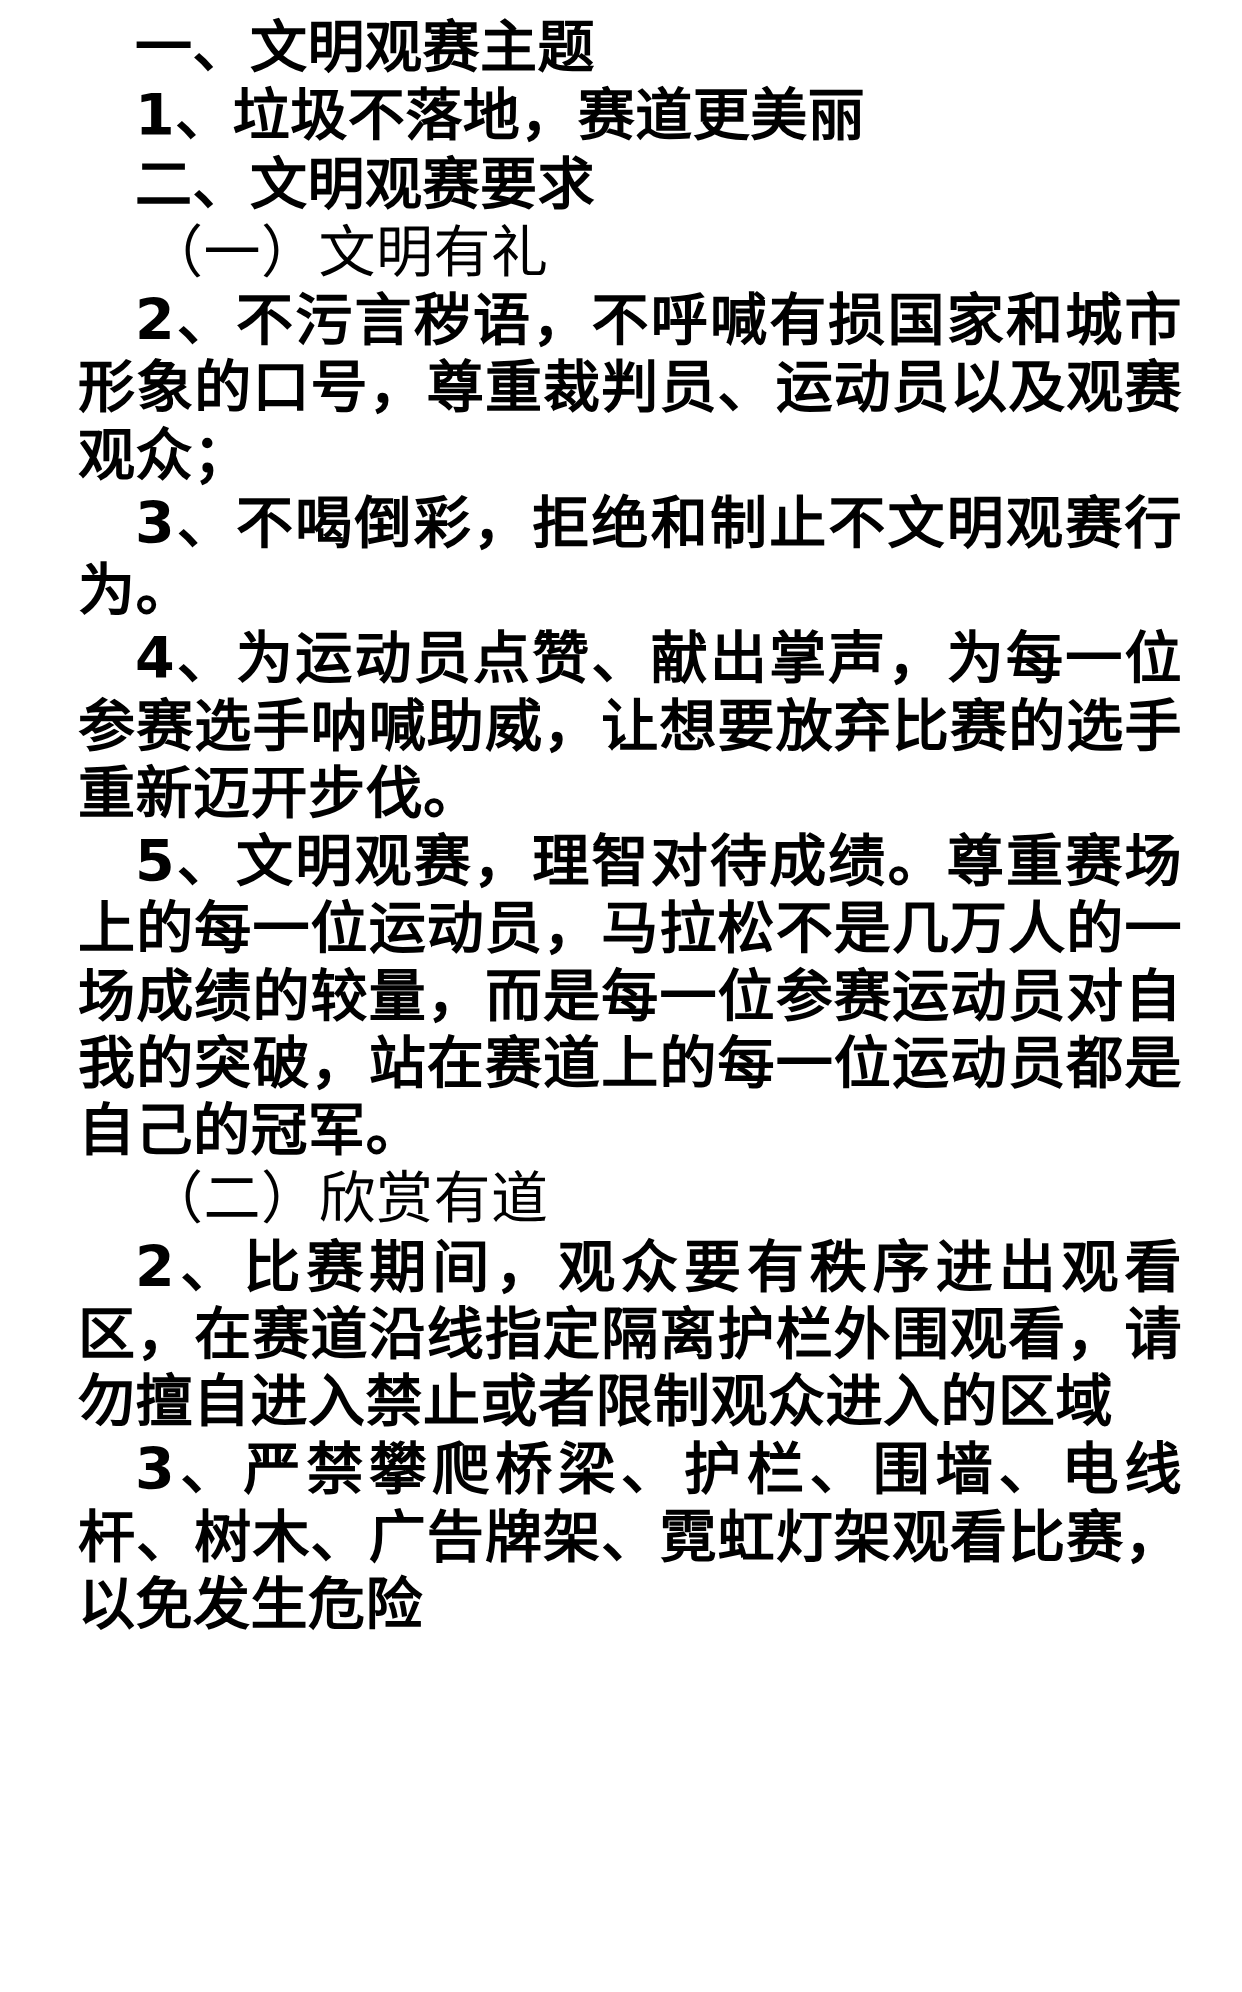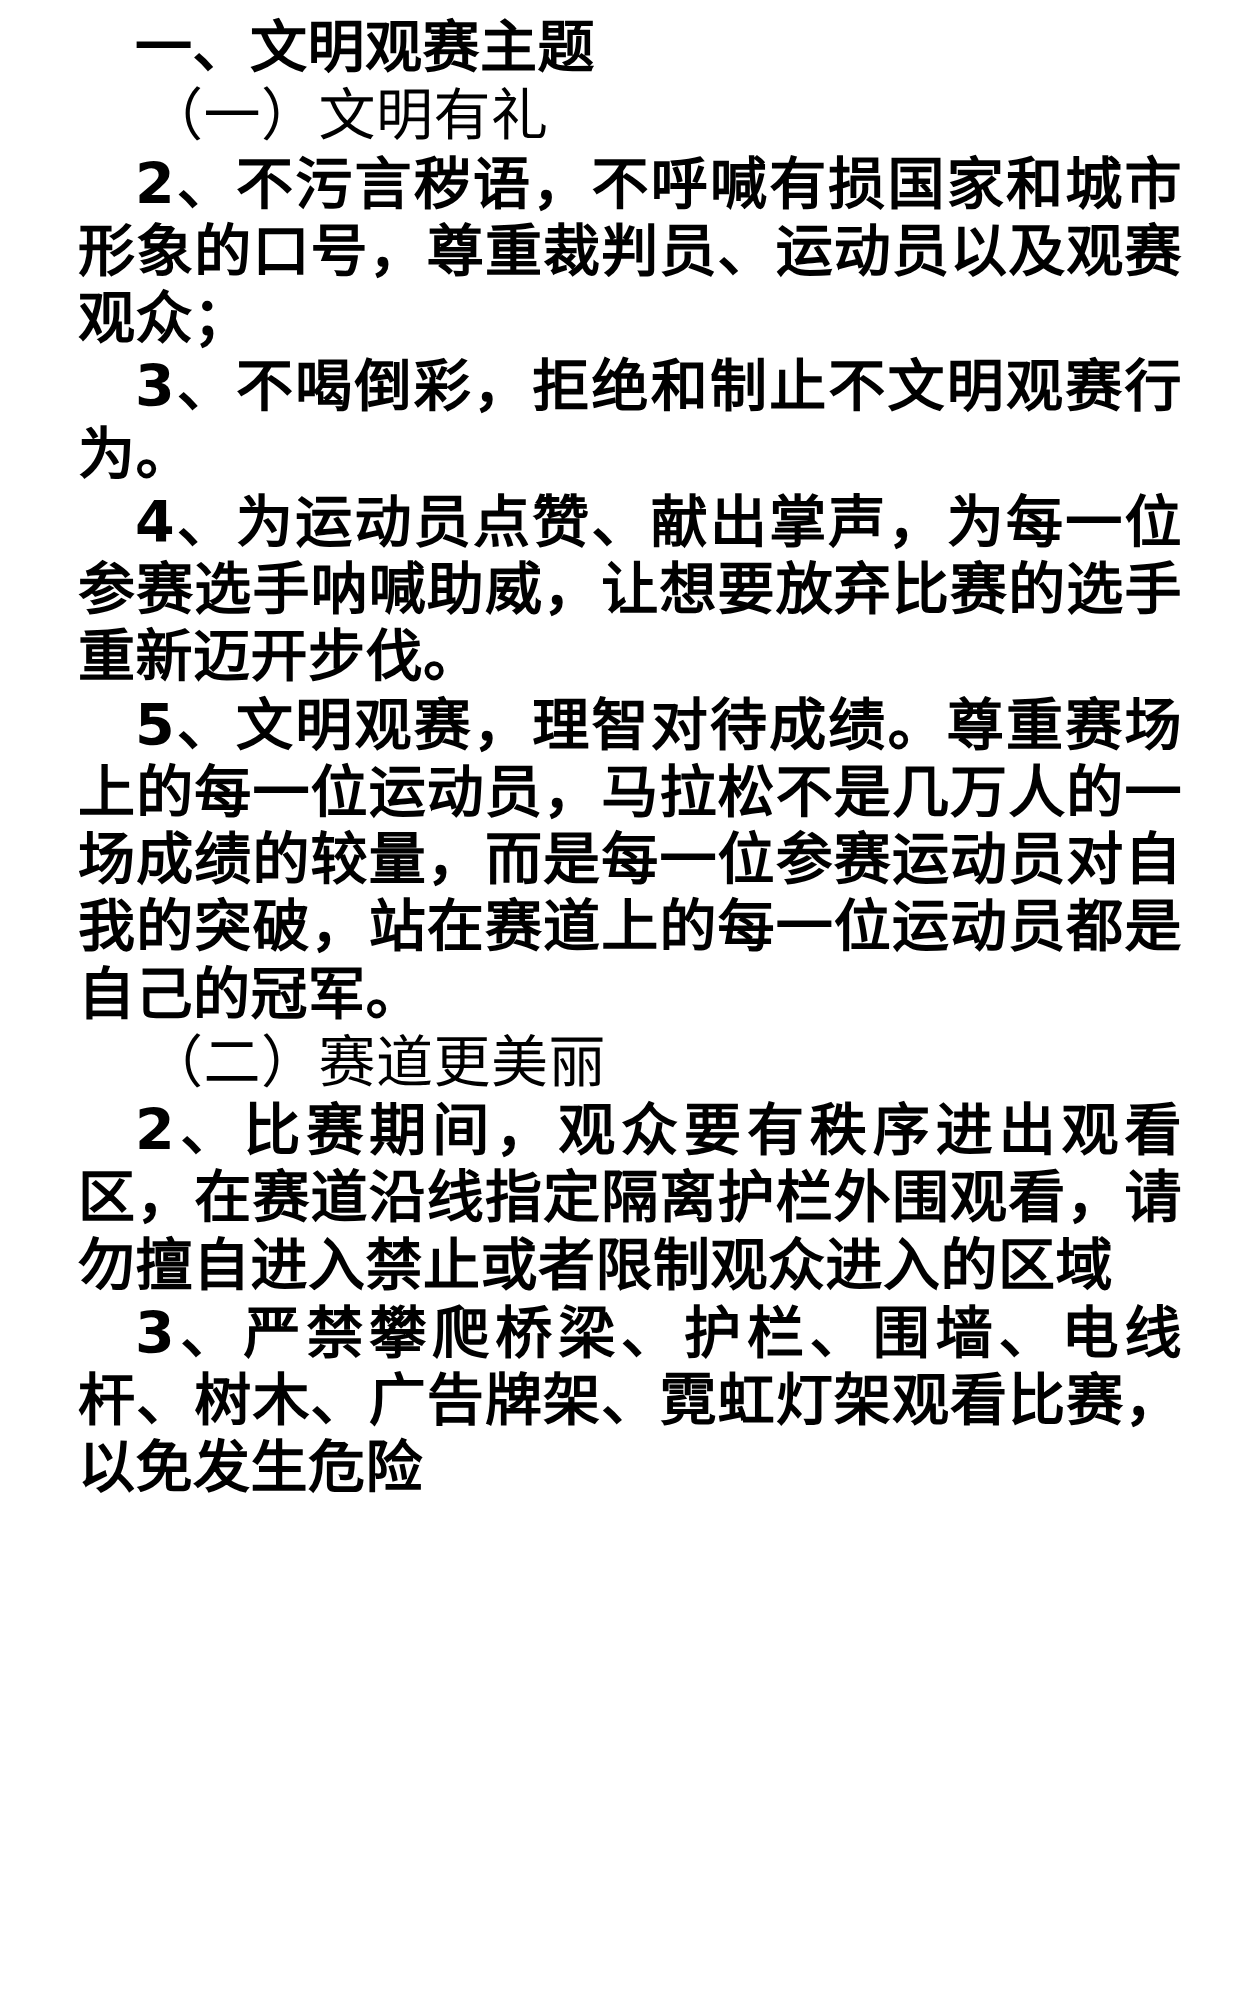--- a/index.html
+++ b/index.html
@@ -40,22 +40,24 @@
   p.indent2 {
     text-indent: 68px;
   }
 </style>
 </head>
 <body>
 
 <div class="page">
   <div class="doc-body" id="doc-body">
       <p class="para indent">一、文明观赛主题</p>
+      <p class="para indent">1、垃圾不落地，赛道更美丽</p>
+      <p class="para indent">二、文明观赛要求</p>
       <p class="para indent2">（一）文明有礼</p>
       <p class="para indent">2、不污言秽语，不呼喊有损国家和城市形象的口号，尊重裁判员、运动员以及观赛观众；</p>
       <p class="para indent">3、不喝倒彩，拒绝和制止不文明观赛行为。</p>
       <p class="para indent">4、为运动员点赞、献出掌声，为每一位参赛选手呐喊助威，让想要放弃比赛的选手重新迈开步伐。</p>
       <p class="para indent">5、文明观赛，理智对待成绩。尊重赛场上的每一位运动员，马拉松不是几万人的一场成绩的较量，而是每一位参赛运动员对自我的突破，站在赛道上的每一位运动员都是自己的冠军。</p>
-      <p class="para indent2">（二）赛道更美丽</p>
+      <p class="para indent2">（二）欣赏有道</p>
       <p class="para indent">2、比赛期间，观众要有秩序进出观看区，在赛道沿线指定隔离护栏外围观看，请勿擅自进入禁止或者限制观众进入的区域</p>
       <p class="para indent">3、严禁攀爬桥梁、护栏、围墙、电线杆、树木、广告牌架、霓虹灯架观看比赛，以免发生危险</p>
     </div>
 </div>
 
 </body></html>

